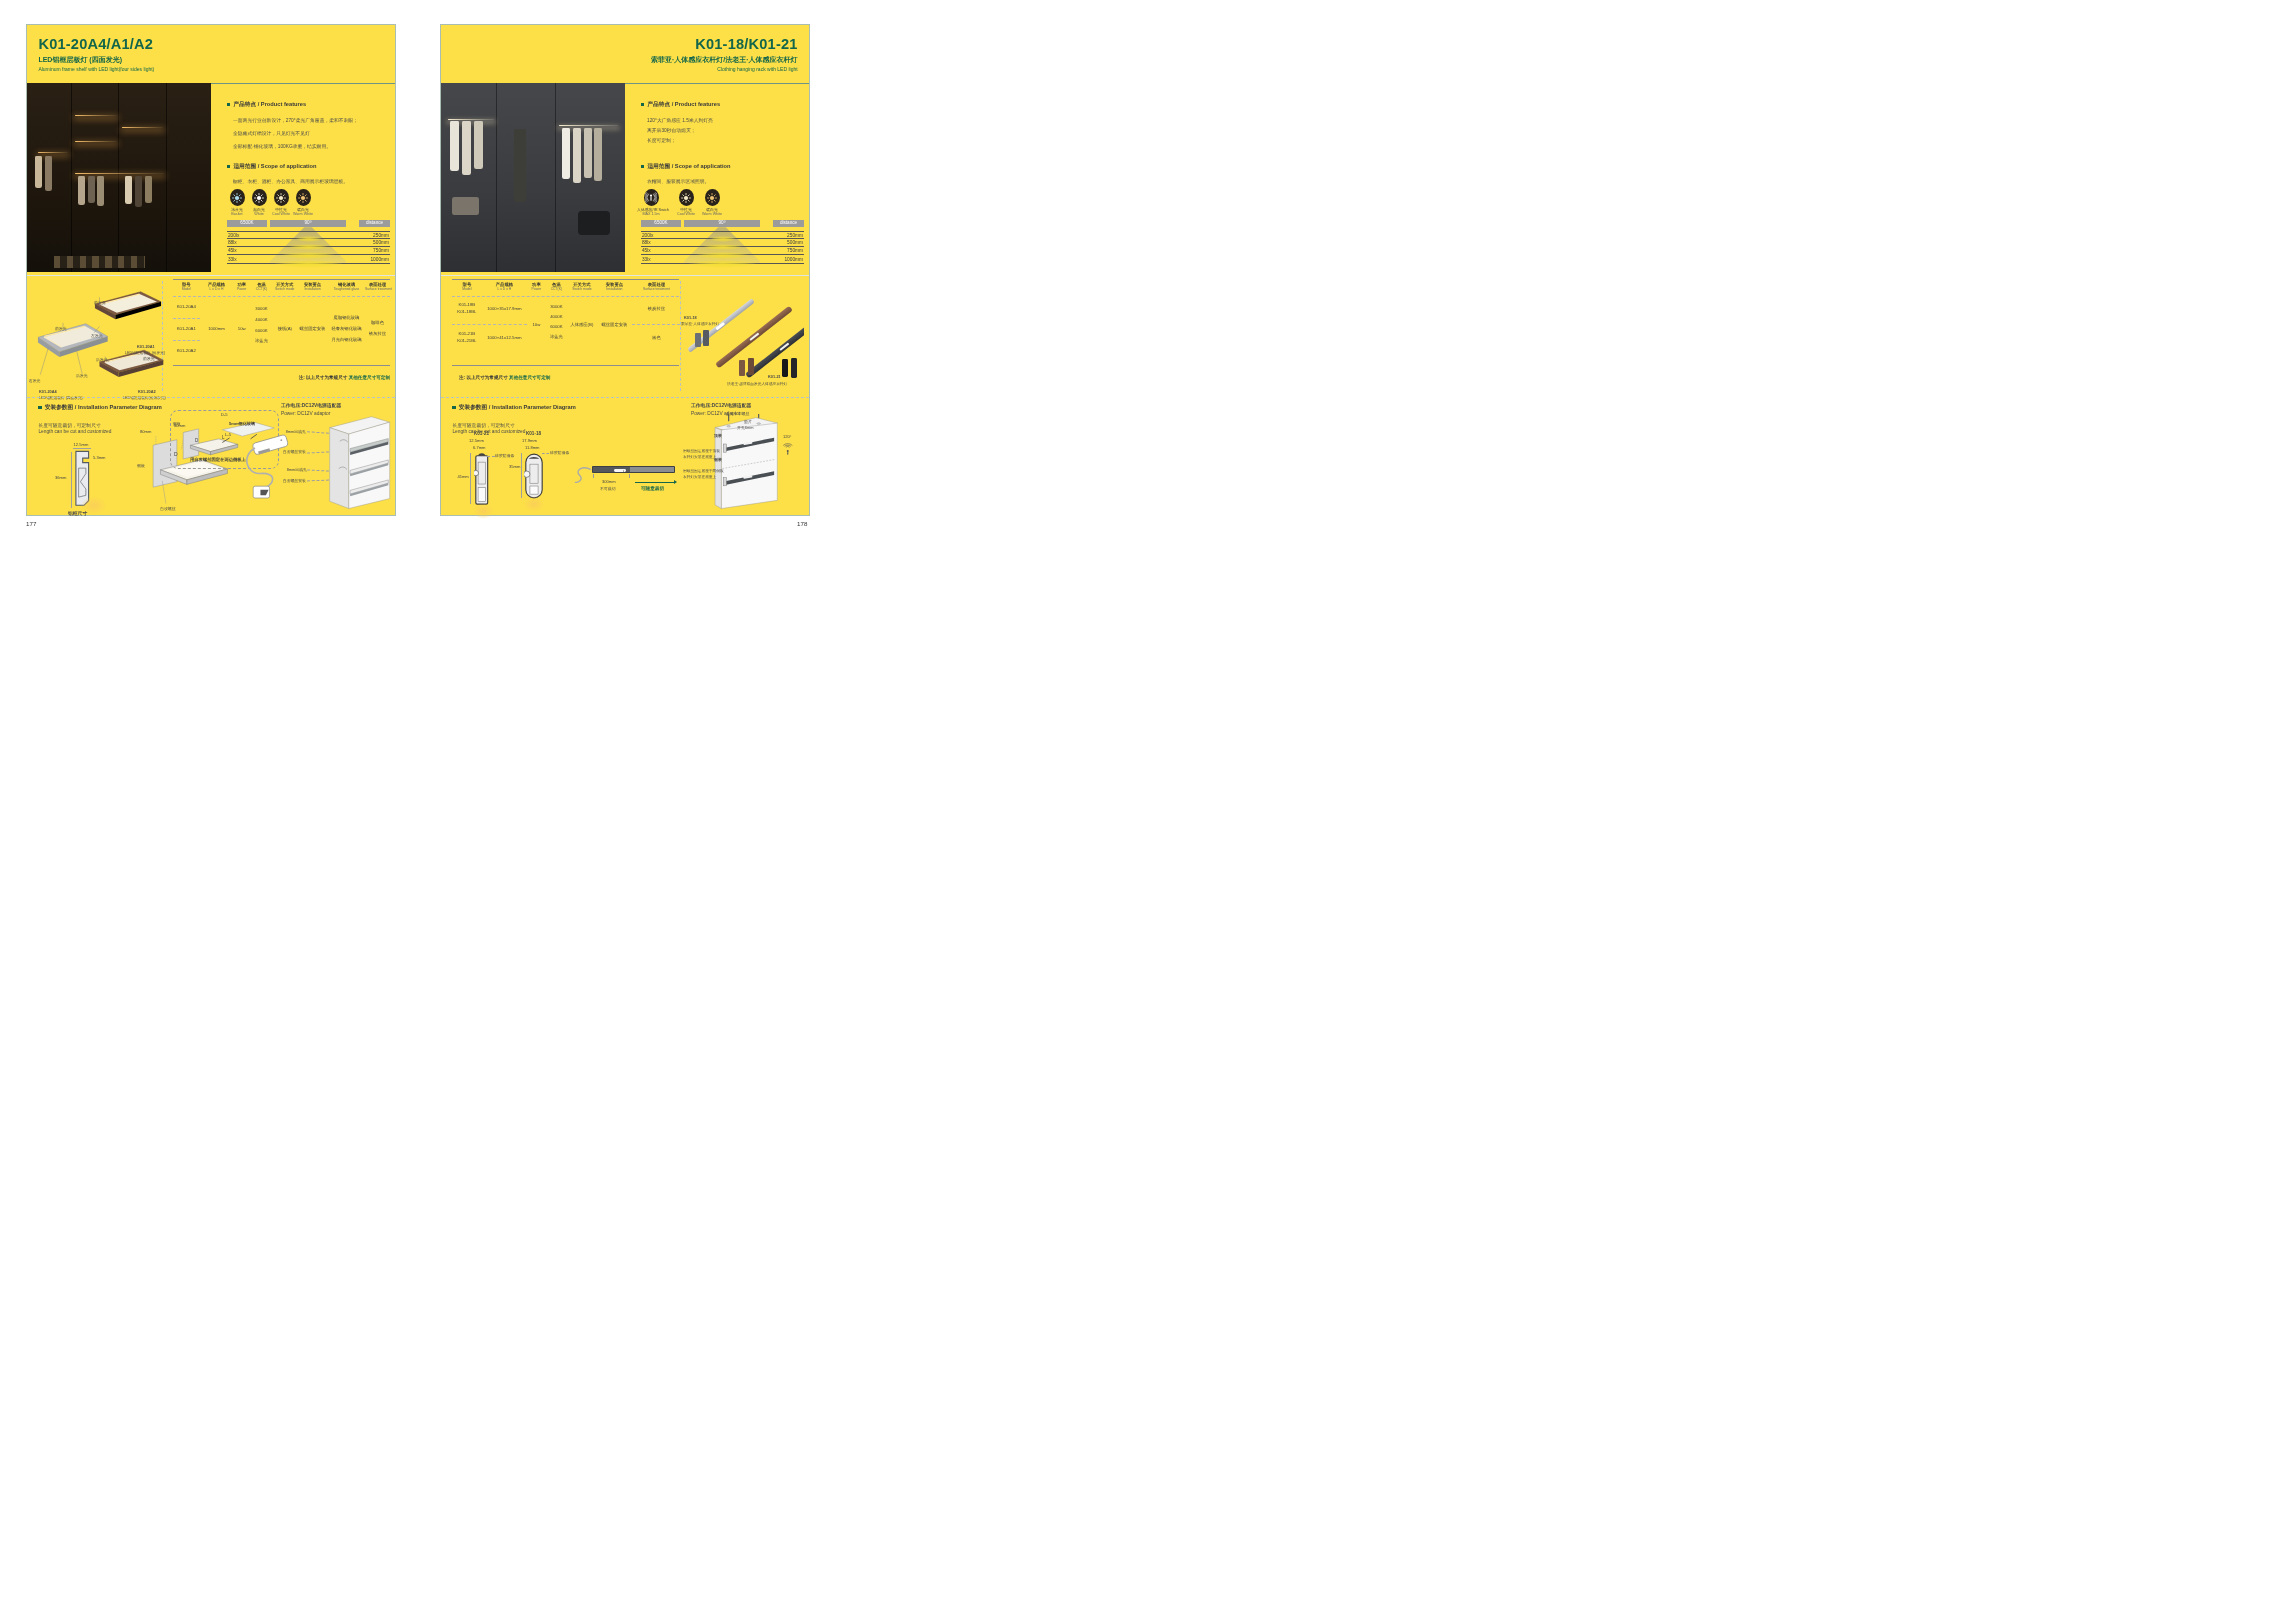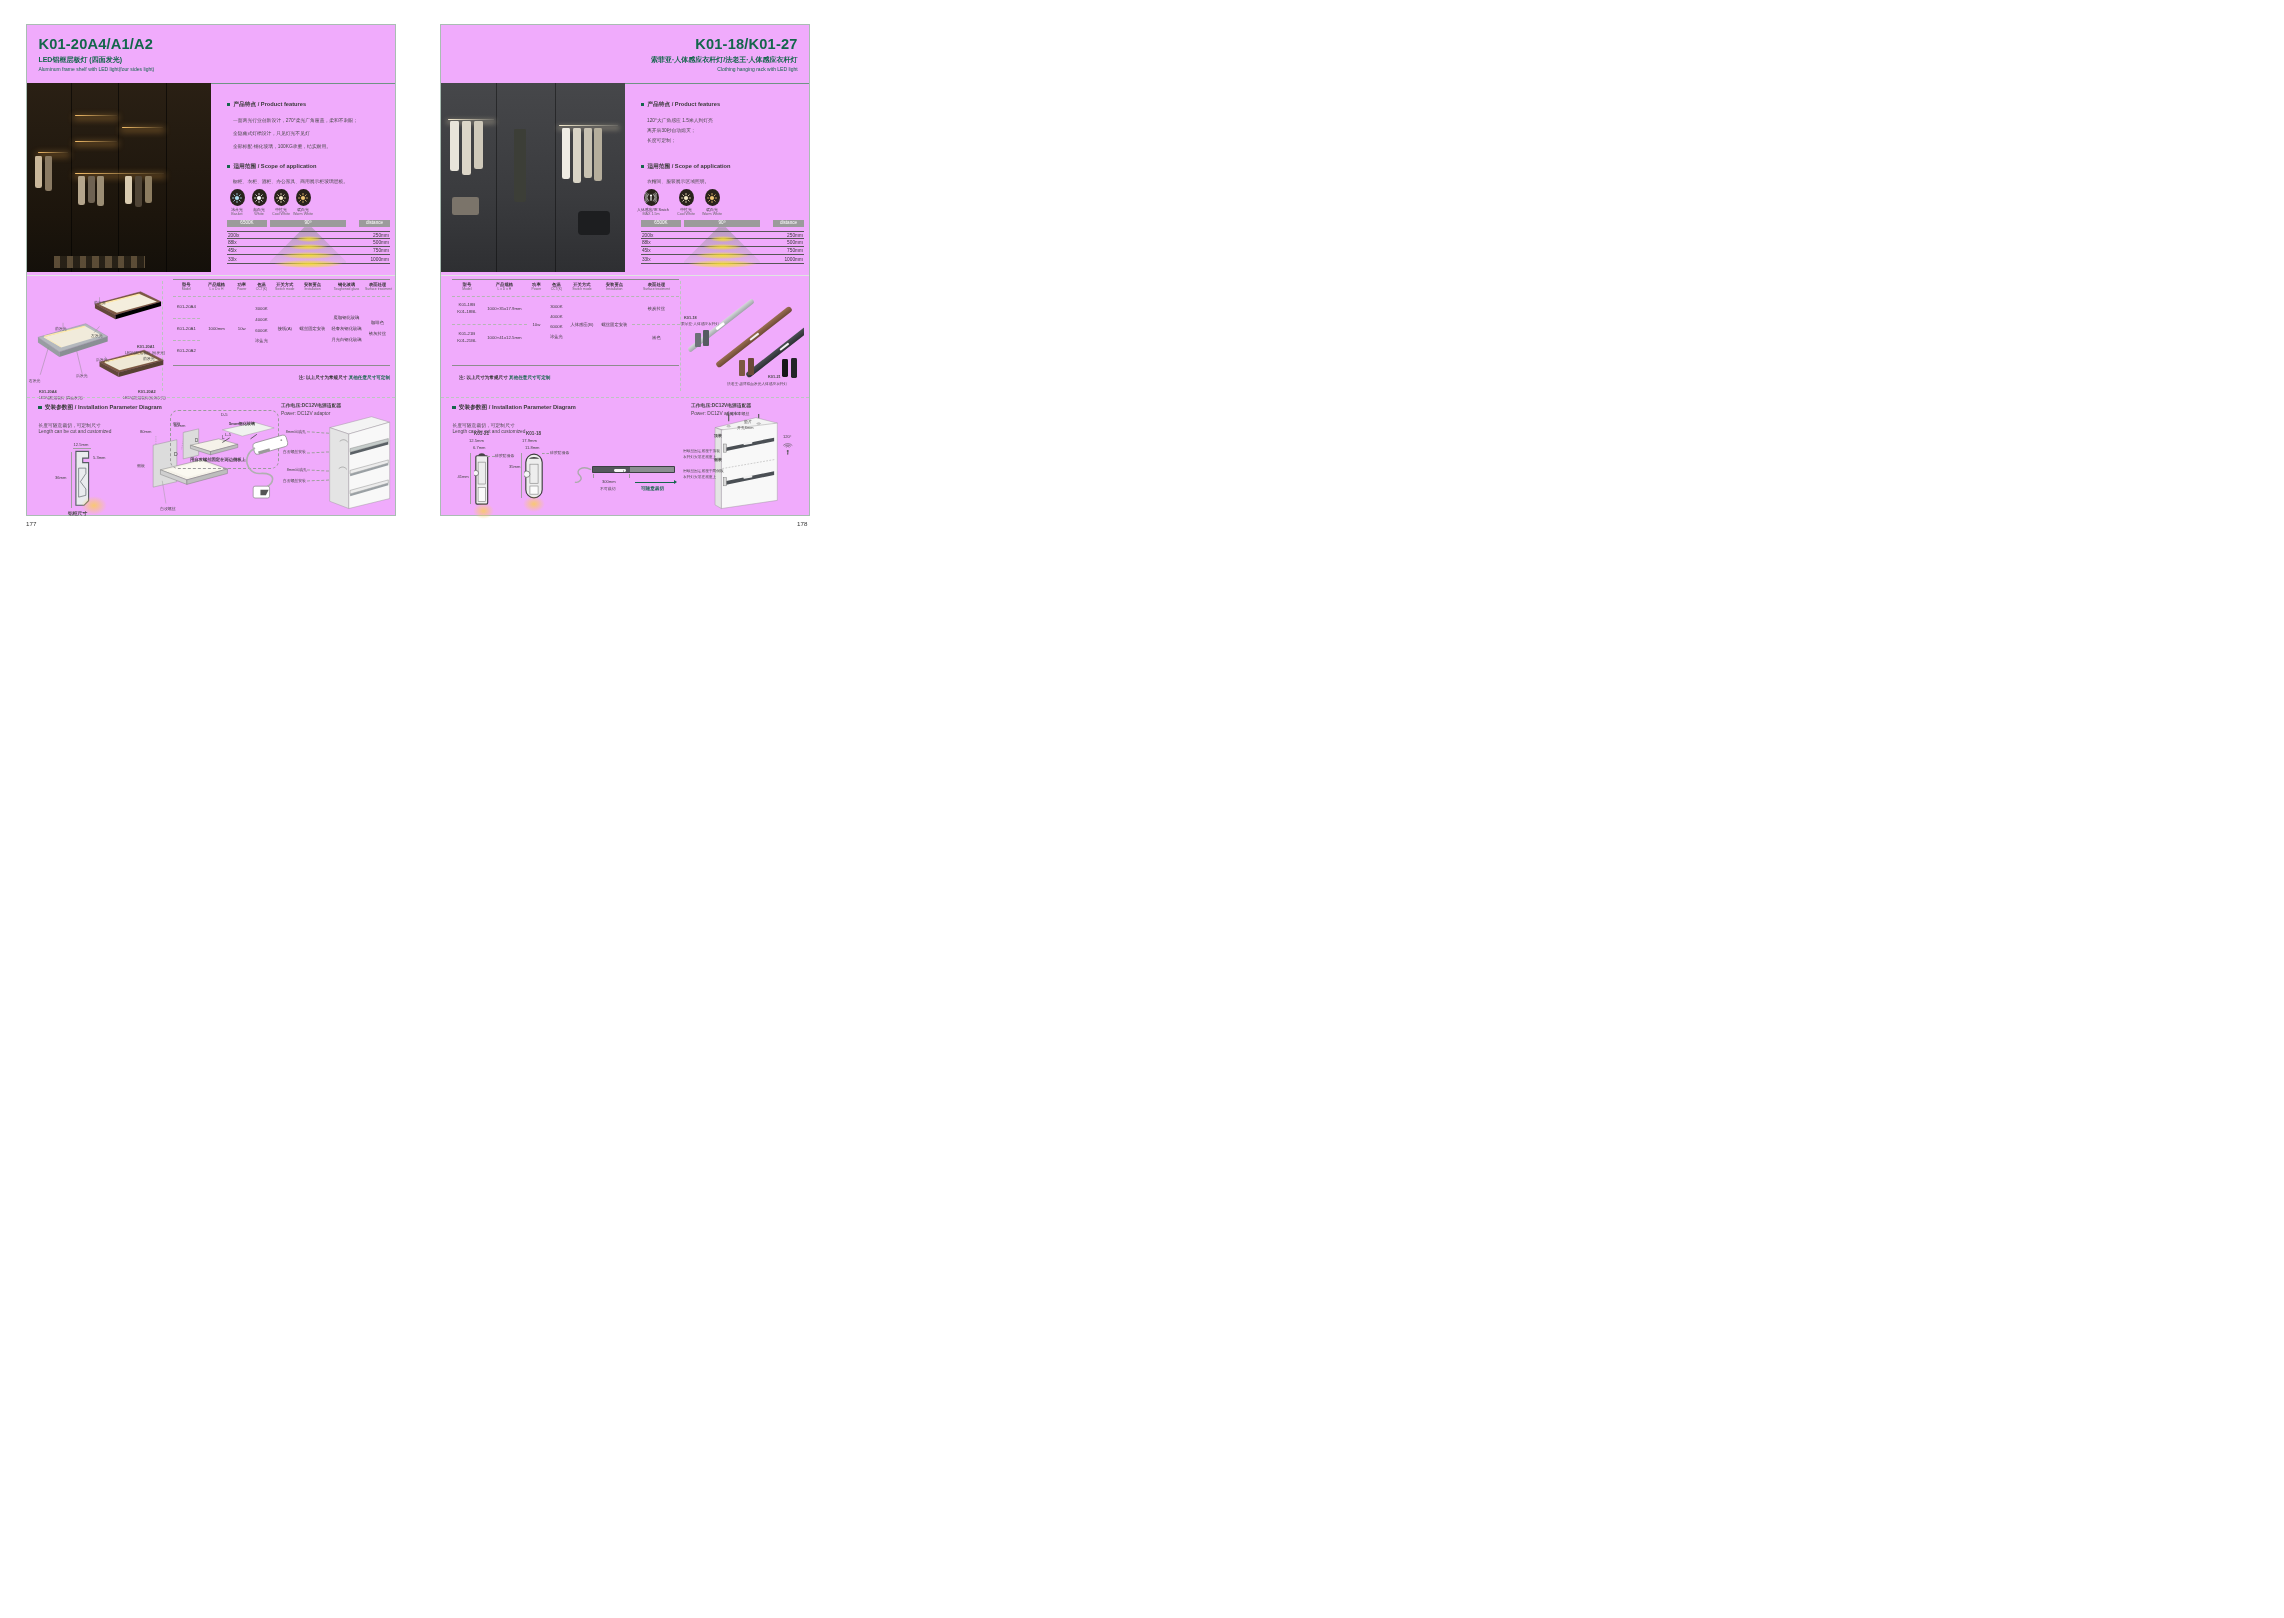--- a/index.html
+++ b/index.html
@@ -1,18 +1,18 @@
 <!DOCTYPE html>
 <html style="font-size:7.3px"><head>
 <meta charset="utf-8">
 <style>
 *{box-sizing:border-box;margin:0;padding:0}
 html,body{width:827px;height:539px;background:#ffffff;font-family:"Liberation Sans","DejaVu Sans",sans-serif;color:#3d3d3d}
 .abs{position:absolute}
-.card{position:absolute;top:24px;width:370px;height:492px;background:#f0abfc;border:0.5px solid #a9bdb3}
+.card{position:absolute;top:24px;width:370px;height:492px;background:#fde047;border:0.5px solid #a9bdb3}
 #card-left{left:26px}
 #card-right{left:440px}
 .t-title{font-size:14.6px;font-weight:bold;color:#14664B;letter-spacing:0.2px;white-space:nowrap}
 .t-subcn{font-size:7px;font-weight:bold;color:#14664B;white-space:nowrap}
 .t-suben{font-size:5px;color:#14664B;white-space:nowrap}
 .h-line{position:absolute;left:0;right:0;top:58px;height:0.5px;background:#6f9484}
 .sec-head{font-size:5.7px;font-weight:bold;color:#3a3a3a;white-space:nowrap}
 .sq{display:inline-block;width:3.2px;height:3.2px;background:#14664B;margin-right:3.2px}
 .ft{font-size:4.8px;color:#4a4a4a;white-space:nowrap}
 .sm{font-size:3.9px;color:#4a4a4a;white-space:nowrap}
@@ -402,21 +402,21 @@
     <polygon points="53,168 137,145 137,152 53,176" fill="#ececec" stroke="#8a8a8a"></polygon>
     <polygon points="53,176 137,152 137,157 53,181" fill="#9aa0a4"></polygon>
     <path d="M30 60 q 10 -8 18 2" fill="none" stroke="#999" stroke-width="1.5"></path>
     <path d="M28 120 q 10 -8 18 2" fill="none" stroke="#999" stroke-width="1.5"></path>
   </svg>
 
 </div>
 
 <div class="card" id="card-right">
 
-  <div class="abs t-title" style="right:11.4px;top:11px;text-align:right">K01-18/K01-27</div>
+  <div class="abs t-title" style="right:11.4px;top:11px;text-align:right">K01-18/K01-21</div>
   <div class="abs t-subcn" style="right:11.4px;top:30px;text-align:right">索菲亚·人体感应衣杆灯/法老王·人体感应衣杆灯</div>
   <div class="abs t-suben" style="right:11.4px;top:41px;text-align:right">Clothing hanging rack with LED light</div>
   <div class="h-line"></div>
 
   <div class="photo ph-r">
     <div class="pcol" style="left:55px;background:rgba(0,0,0,.4)"></div>
     <div class="pcol" style="left:114px;background:rgba(0,0,0,.4)"></div>
     <div class="pglow pglow-c" style="left:7.3px;top:36px;width:46px"></div>
     <div class="pglow pglow-c" style="left:118px;top:42px;width:59px"></div>
     <div class="cloth" style="left:9px;top:38px;width:9px;height:50px;background:#e8e4da"></div>

